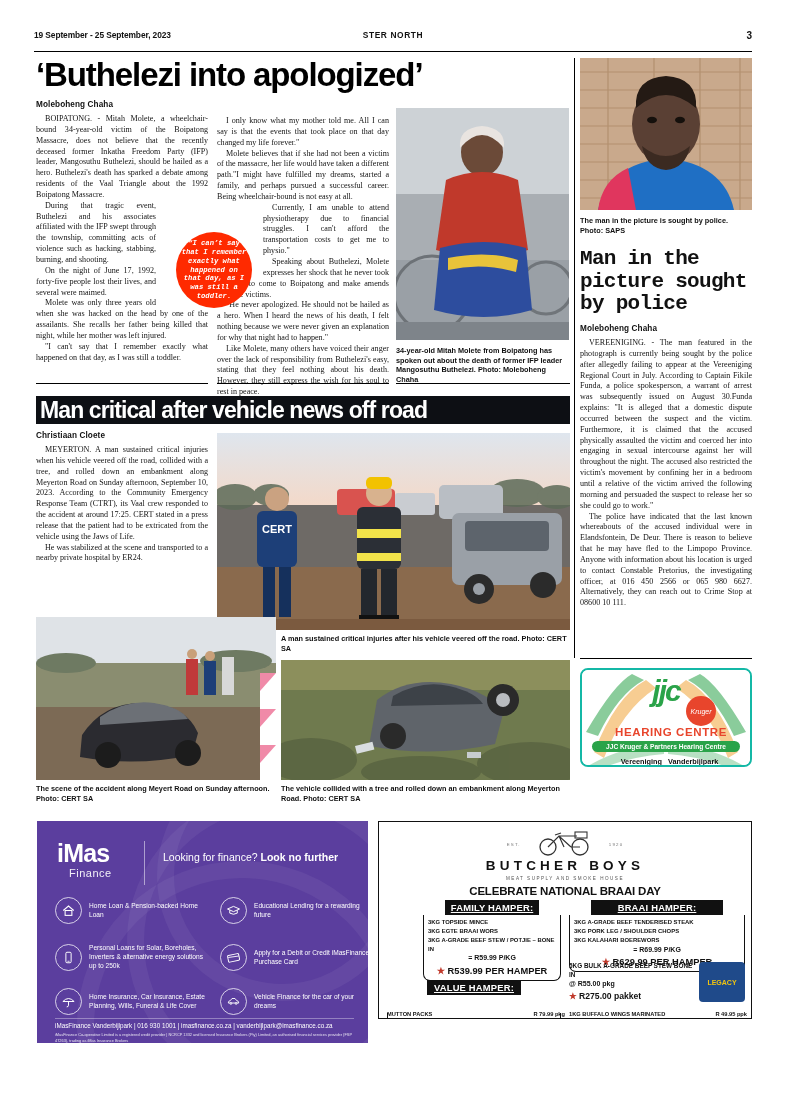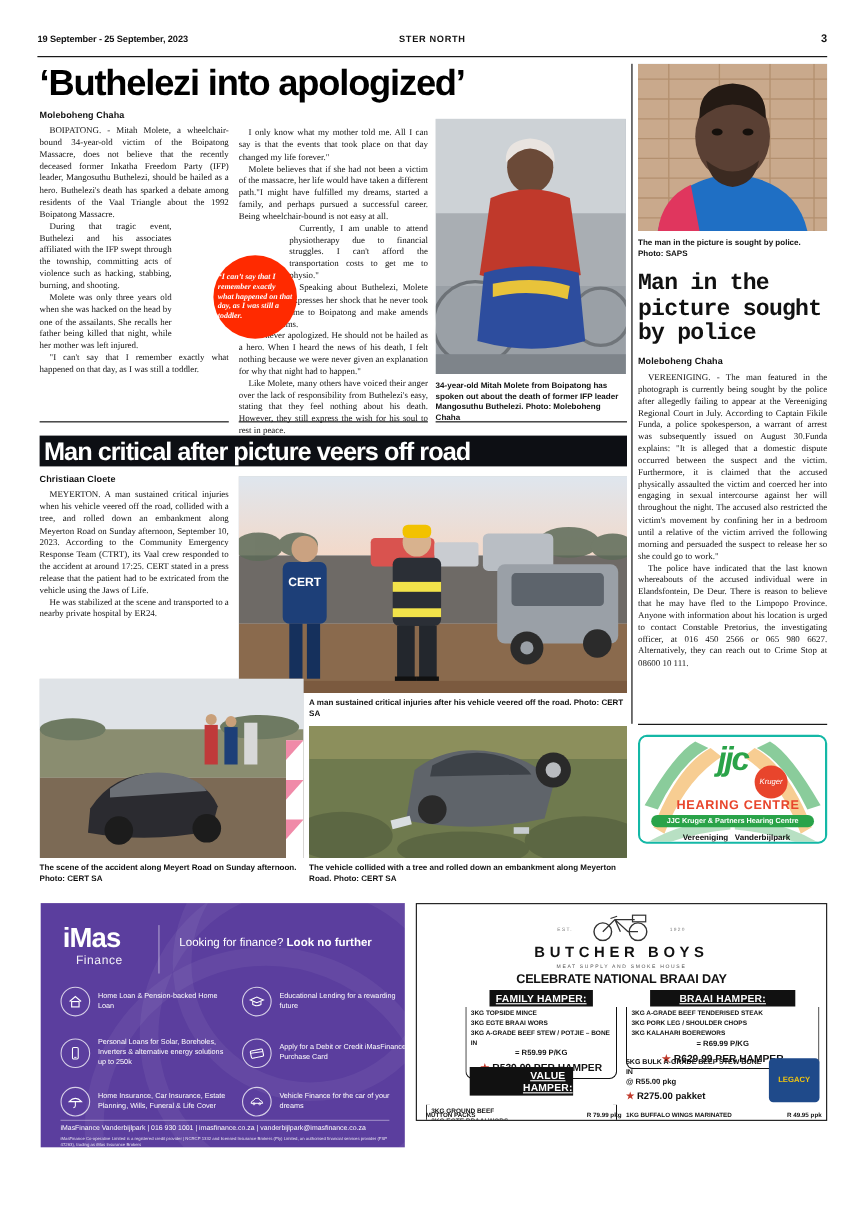--- a/index.html
+++ b/index.html
@@ -45,25 +45,25 @@
   }
   .bodytext p { margin:0; text-indent:9px; }
 
   
   .a1col1 { position:absolute; left:36px; top:100px; width:172px; }
   .a1col2 { position:absolute; left:217px; top:100px; width:172px; }
   .a1col1 .bodytext, .a1col2 .bodytext { margin-top:5px; }
   .a1col2 .bodytext { margin-top:16px; }
 
   .redcircle {
-    position:absolute; left:194px; top:232px; width:76px; height:76px;
+    position:absolute; left:176px; top:232px; width:76px; height:76px;
     border-radius:50%; background:#FF2A00;
-    color:#fff; font-family:Liberation Serif, serif;
+    color:#fff; font-family:Liberation Mono, monospace;
     font-style:italic; font-weight:bold; font-size:7.2px; line-height:1.22;
-    display:flex; align-items:center; justify-content:center; 
+    display:flex; align-items:center; justify-content:center; text-align:center;
     z-index:5; padding:4px;
   }
 
   .rule-thin { position:absolute; border-top:1px solid #000; }
 
   
   .photo {
     position:absolute; background:#cfd4d8; overflow:hidden;
   }
   .caption {
@@ -160,20 +160,21 @@
   </div>
 
   <div class="headline1">‘Buthelezi into apologized’</div>
 
   <div class="a1col1">
     <div class="byline">Moleboheng Chaha</div>
     <div class="bodytext">
       <p>BOIPATONG. - Mitah Molete, a wheelchair-bound 34-year-old victim of the Boipatong Massacre, does not believe that the recently deceased former Inkatha Freedom Party (IFP) leader, Mangosuthu Buthelezi, should be hailed as a hero. Buthelezi's death has sparked a debate among residents of the Vaal Triangle about the 1992 Boipatong Massacre.</p>
       <div style="float:right; width:52px; height:96px; margin-top:2px;"></div>
       <p>During that tragic event, Buthelezi and his associates affiliated with the IFP swept through the township, committing acts of violence such as hacking, stabbing, burning, and shooting.</p>
+      <p>On the night of June 17, 1992, forty-five people lost their lives, and several were maimed.</p>
       <p>Molete was only three years old when she was hacked on the head by one of the assailants. She recalls her father being killed that night, while her mother was left injured.</p>
       <p>"I can't say that I remember exactly what happened on that day, as I was still a toddler.</p>
     </div>
   </div>
 
   <div class="a1col2">
     <div class="bodytext">
       <p>I only know what my mother told me. All I can say is that the events that took place on that day changed my life forever."</p>
       <p>Molete believes that if she had not been a victim of the massacre, her life would have taken a different path."I might have fulfilled my dreams, started a family, and perhaps pursued a successful career. Being wheelchair-bound is not easy at all.</p>
       <div style="float:left; width:46px; height:74px;"></div>
@@ -244,21 +245,21 @@
     <div class="byline">Moleboheng Chaha</div>
     <div class="bodytext" style="margin-top:5px;">
       <p>VEREENIGING. - The man featured in the photograph is currently being sought by the police after allegedly failing to appear at the Vereeniging Regional Court in July. According to Captain Fikile Funda, a police spokesperson, a warrant of arrest was subsequently issued on August 30.Funda explains: "It is alleged that a domestic dispute occurred between the suspect and the victim. Furthermore, it is claimed that the accused physically assaulted the victim and coerced her into engaging in sexual intercourse against her will throughout the night. The accused also restricted the victim's movement by confining her in a bedroom until a relative of the victim arrived the following morning and persuaded the suspect to release her so she could go to work."</p>
       <p>The police have indicated that the last known whereabouts of the accused individual were in Elandsfontein, De Deur. There is reason to believe that he may have fled to the Limpopo Province. Anyone with information about his location is urged to contact Constable Pretorius, the investigating officer, at 016 450 2566 or 065 980 6627. Alternatively, they can reach out to Crime Stop at 08600 10 111.</p>
     </div>
   </div>
 
   <div class="vrule" style="left:574px; top:58px; height:600px;"></div>
   <div class="rule-thin" style="left:580px; top:658px; width:172px;"></div>
 
-  <div class="bandline">Man critical after picture veers off road</div>
+  <div class="bandline">Man critical after vehicle news off road</div>
 
   <div style="position:absolute; left:36px; top:431px; width:172px;">
     <div class="byline">Christiaan  Cloete</div>
     <div class="bodytext" style="margin-top:5px;">
       <p>MEYERTON.  A man sustained critical injuries when his vehicle veered off the road, collided with a tree, and rolled down an embankment along Meyerton Road on Sunday afternoon, September 10, 2023. According to the Community Emergency Response Team (CTRT), its Vaal crew responded to the accident at around 17:25. CERT stated in a press release that the patient had to be extricated from the vehicle using the Jaws of Life.</p>
       <p>He was stabilized at the scene and transported to a nearby private hospital by ER24.</p>
     </div>
   </div>
 
   <div class="photo" style="left:217px; top:433px; width:353px; height:197px;">
@@ -529,21 +530,21 @@
         <div class="hamper-line">3KG PORK LEG / SHOULDER CHOPS</div>
         <div class="hamper-line">3KG KALAHARI BOEREWORS</div>
         <div class="hamper-price">= R69.99 P/KG</div>
         <div class="hamper-total">
           <span style="color:#c0392b;">★</span> <span>R629.99 PER HAMPER</span>
         </div>
       </div>
     </div>
 
     <div style="position:absolute; left:8px; top:140px; width:174px;">
-      <div class="hamper-title" style="margin:8px 40px;padding-left:48px;">VALUE HAMPER:</div>
+      <div class="hamper-title" style="margin:18px 40px;">VALUE HAMPER:</div>
       <div class="hamper-box">
         <div class="hamper-line">3KG GROUND BEEF</div>
         <div class="hamper-line">3KG EGTE BRAAI WORS</div>
         <div class="hamper-line">3KG PORK STEW - BONE IN</div>
         <div class="hamper-price">= R49.99 pkg</div>
         <div class="hamper-total">
           <span style="color:#c0392b;">★</span> <span>R449.95 PER HAMPER</span>
         </div>
       </div>
     </div>

